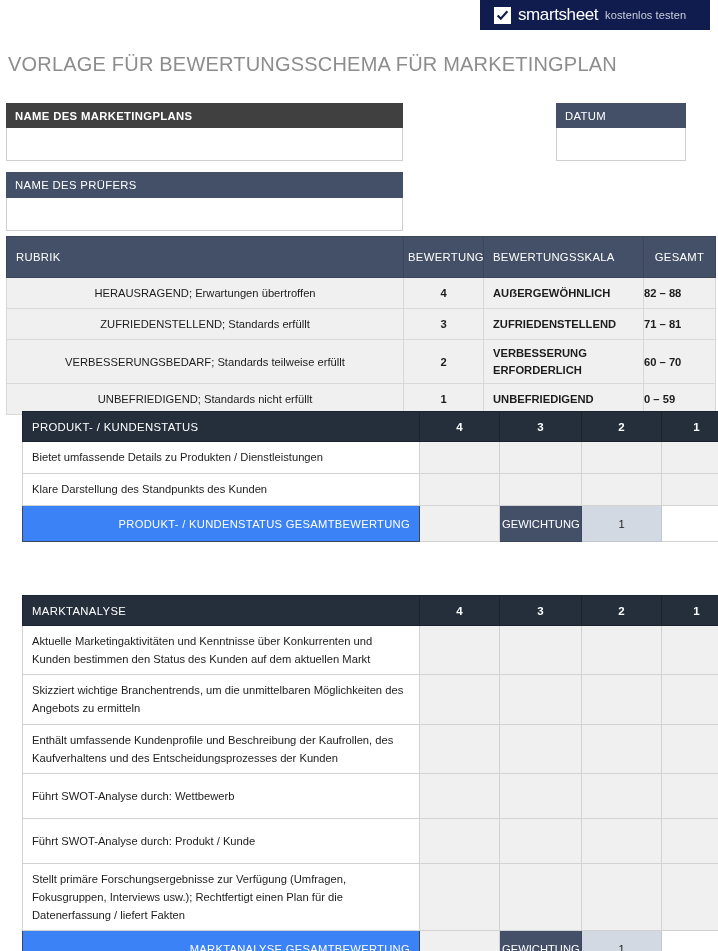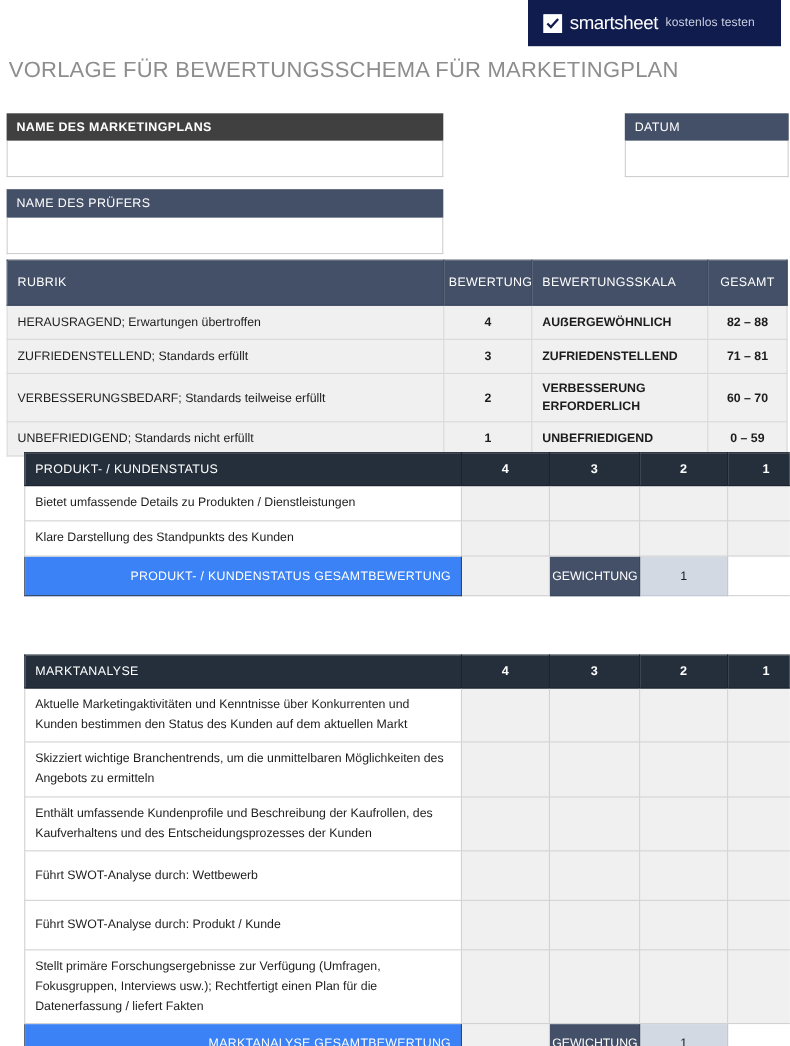--- a/index.html
+++ b/index.html
@@ -18,21 +18,21 @@
     position: relative;
   }
 
   
   .logo-bar {
     position: absolute;
     top: 0;
     left: 480;
     right: 8px;
     width: 230px;
-    height: 42px;
+    height: 30px;
     background: #101c4e;
     display: flex;
     align-items: center;
     justify-content: flex-start;
     padding-left: 14px;
   }
   .logo-mark {
     width: 17px;
     height: 17px;
     background: #ffffff;
@@ -76,23 +76,23 @@
     height: 125px;
   }
   .info-col-left {
     position: absolute;
     left: 6px;
     top: 0;
     width: 397px;
   }
   .info-col-right {
     position: absolute;
-    left: 568px;
+    left: 556px;
     top: 0;
-    width: 149px;
+    width: 130px;
   }
   .hdr-dark, .hdr-slate {
     color: #ffffff;
     font-size: 11.3px;
     letter-spacing: 0.35px;
     padding: 7px 9px 6px 9px;
     line-height: 1.1;
   }
   .hdr-dark { background: #404040; font-weight: bold; }
   .hdr-slate { background: #445067; }
@@ -129,24 +129,24 @@
     height: 41px;
     border-color: #3b465b;
   }
   .rubric-table th.lbl { text-align: left; padding-left: 9px; }
   .rubric-table th.ctr { text-align: center; padding: 0 4px; }
   .rubric-table td {
     background: #f0f0f0;
     height: 31px;
     border-color: #d8d8d8;
   }
-  .rubric-table td.desc { text-align: left; padding: 4px 9px; }
+  .rubric-table td.desc { text-align: center; padding: 4px 9px; }
   .rubric-table td.num  { text-align: center; font-weight: bold; }
   .rubric-table td.scale{ text-align: left; padding: 4px 9px; font-weight: bold; line-height: 1.45; }
-  .rubric-table td.total{ text-align: center; font-weight: bold; }
+  .rubric-table td.total{ font-weight: bold; }
   .rubric-table tr.two-line td { height: 44px; }
 
   
   .sect-table th {
     background: #242f3b;
     color: #ffffff;
     font-weight: 400;
     letter-spacing: 0.35px;
     height: 30px;
     border-color: #1b242e;

